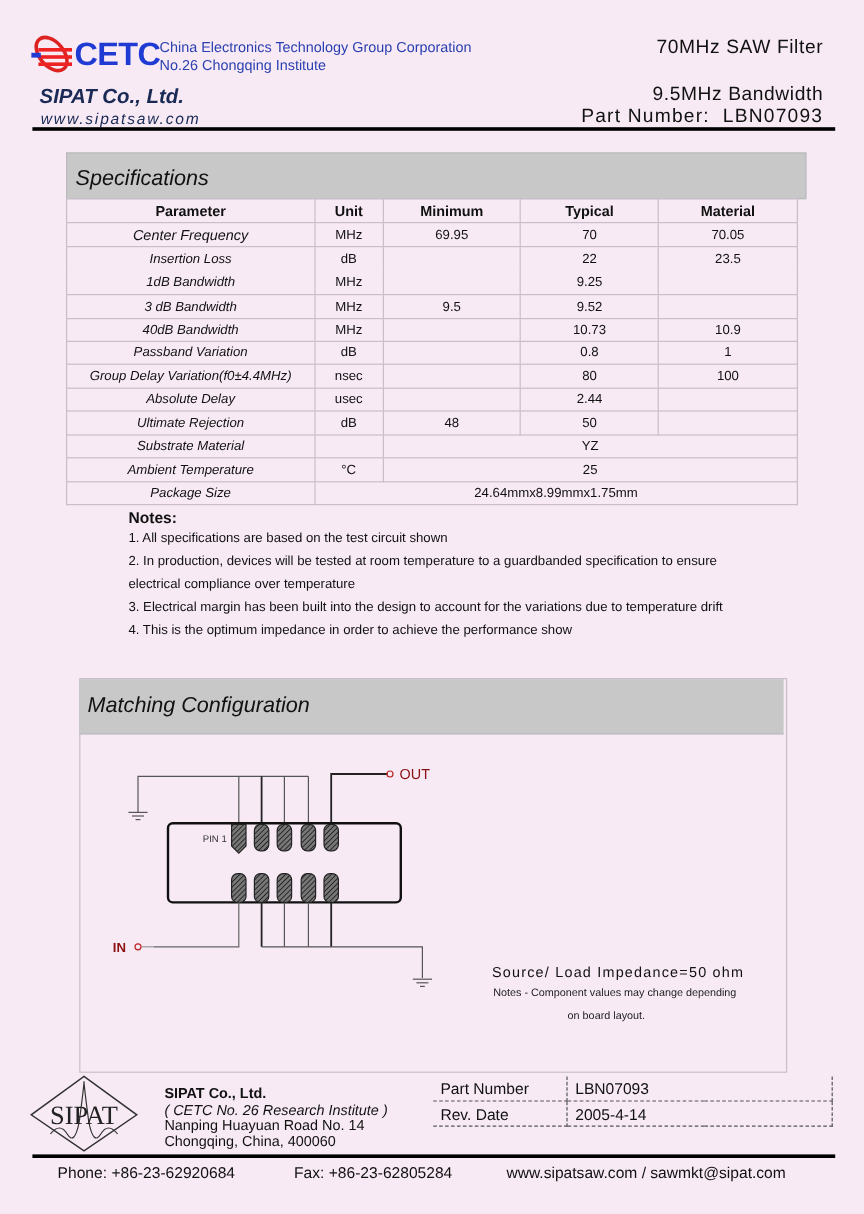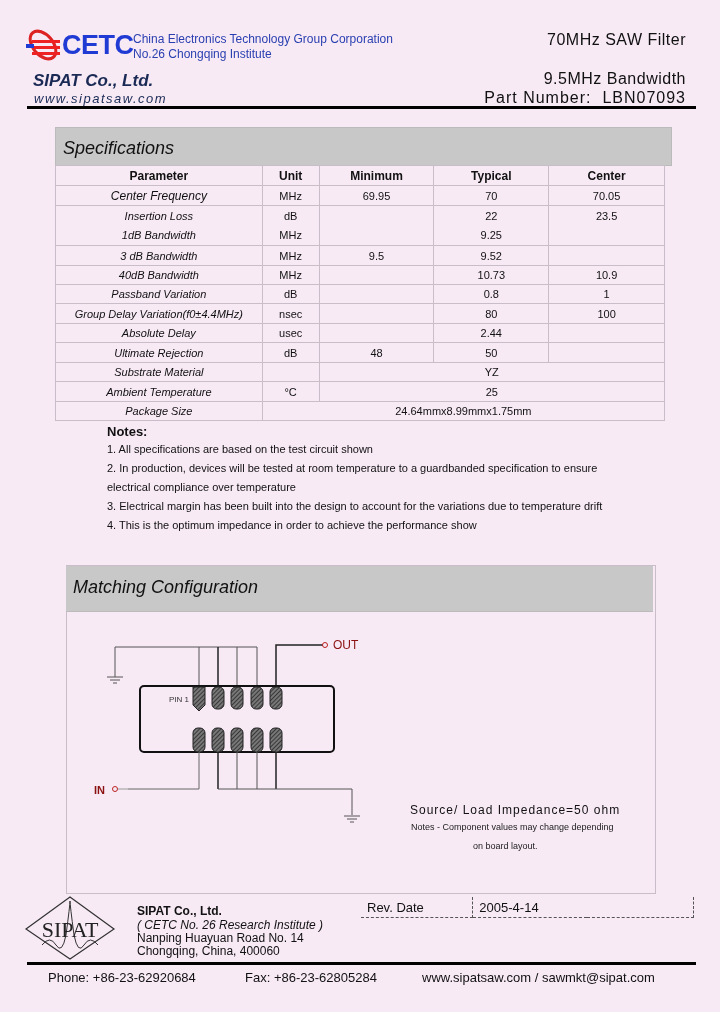--- a/index.html
+++ b/index.html
@@ -75,21 +75,21 @@
       <col style="width:115px">
       <col style="width:115px">
       <col style="width:116px">
     </colgroup>
   <tbody>
       <tr>
     <th>Parameter</th>
     <th>Unit</th>
     <th>Minimum</th>
     <th>Typical</th>
-    <th>Center</th>
+    <th>Material</th>
   </tr>
   <tr style="height:20px">
     <td class="p" style="font-size:12px">Center Frequency</td>
     <td>MHz</td>
     <td>69.95</td>
     <td>70</td>
     <td>70.05</td>
   </tr>
   <tr style="height:20px">
     <td class="p" style="border-bottom:none">Insertion Loss</td>
@@ -244,20 +244,24 @@
 <div class="abs f-addr1">Nanping Huayuan Road No. 14</div>
 <div class="abs f-addr2">Chongqing, China, 400060</div>
 
 <table class="rev">
   <colgroup>
       <col style="width:112px">
       <col style="width:114px">
       <col style="width:107px">
     </colgroup>
   <tbody>
+      <tr>
+    <td>Part  Number</td>
+    <td colspan="2">LBN07093</td>
+  </tr>
   <tr>
     <td>Rev.  Date</td>
     <td colspan="2">2005-4-14</td>
   </tr>
 </tbody>
   </table>
 <div class="abs frule"></div>
 <div class="abs contact" style="left:48px">Phone:  +86-23-62920684</div>
 <div class="abs contact" style="left:245px">Fax:  +86-23-62805284</div>
 <div class="abs contact" style="left:422px">www.sipatsaw.com  /  sawmkt@sipat.com</div>

